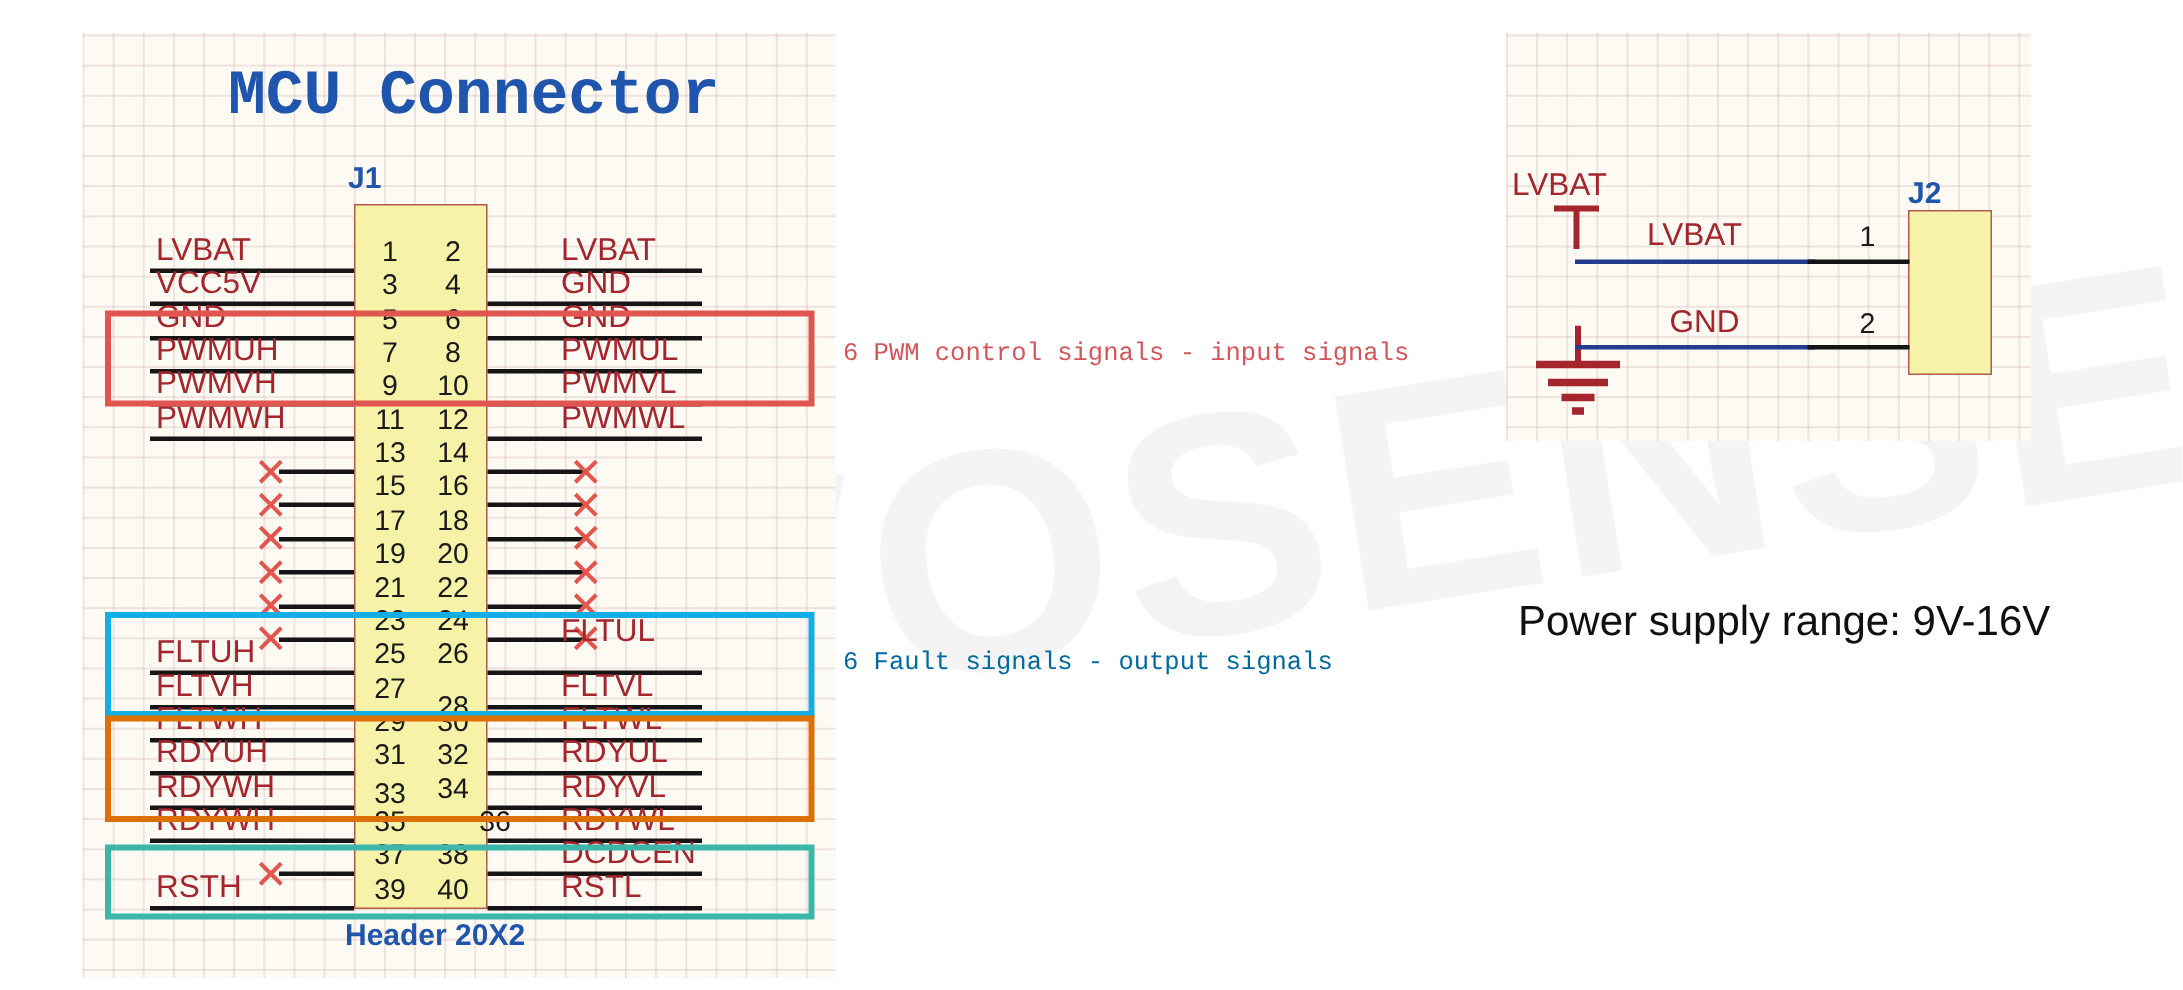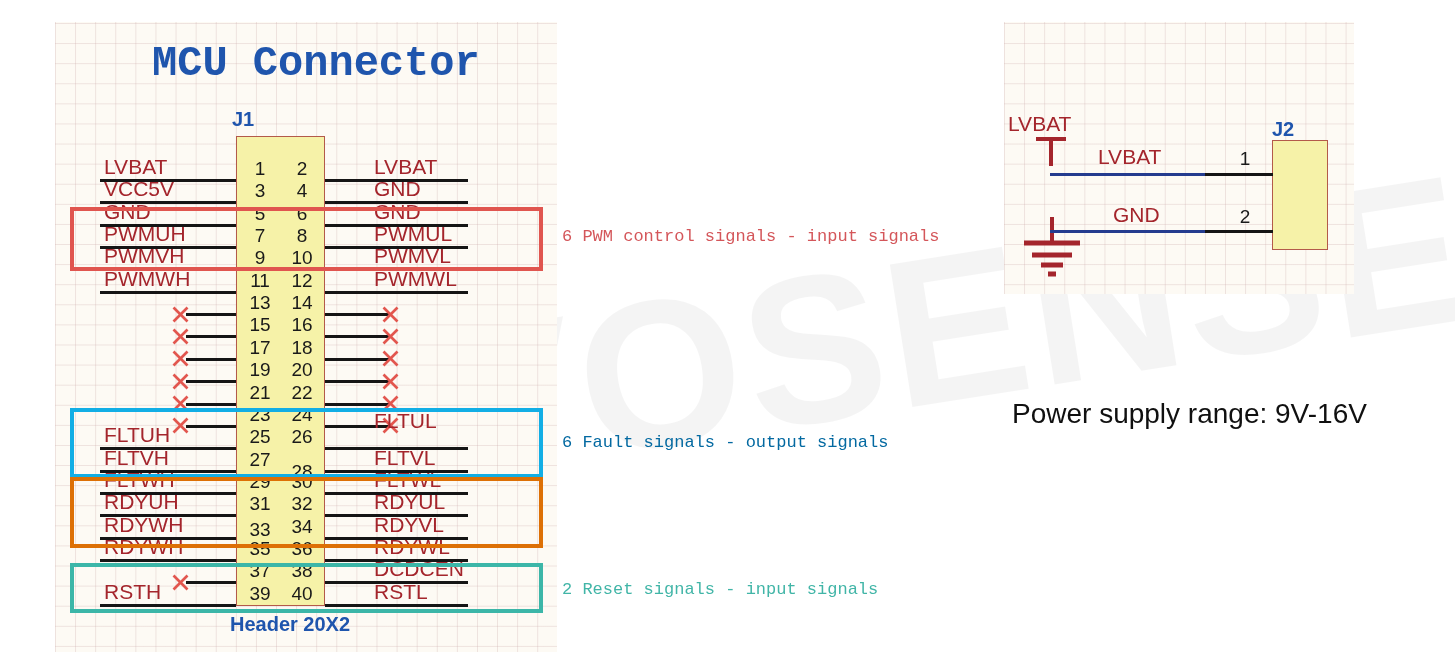--- a/index.html
+++ b/index.html
@@ -322,21 +322,21 @@
       <div class="wire" style="left: 325px; top: 514.25px; width: 143px;"></div>
       <div class="netlabel" style="left: 104px; top: 490.25px;">RDYUH</div>
       <div class="netlabel rt" style="left: 374px; top: 490.25px;">RDYUL</div>
       <div class="pinnum left" style="top: 519px;">33</div>
       <div class="pinnum right" style="top: 515.6px;">34</div>
       <div class="wire" style="left: 100px; top: 536.6px; width: 136px;"></div>
       <div class="wire" style="left: 325px; top: 536.6px; width: 143px;"></div>
       <div class="netlabel" style="left: 104px; top: 512.6px;">RDYWH</div>
       <div class="netlabel rt" style="left: 374px; top: 512.6px;">RDYVL</div>
       <div class="pinnum left" style="top: 537.95px;">35</div>
-      <div class="pinnum right" style="top: 537.95px;">36</div>
+      <div class="pinnum right" style="top: 537.95px; margin-left: 28px;">36</div>
       <div class="wire" style="left: 100px; top: 558.95px; width: 136px;"></div>
       <div class="wire" style="left: 325px; top: 558.95px; width: 143px;"></div>
       <div class="netlabel" style="left: 104px; top: 534.95px;">RDYWH</div>
       <div class="netlabel rt" style="left: 374px; top: 534.95px;">RDYWL</div>
       <div class="pinnum left" style="top: 560.3px;">37</div>
       <div class="pinnum right" style="top: 560.3px;">38</div>
       <div class="wire" style="left: 186px; top: 581.3px; width: 50px;"></div>
       <div class="wire" style="left: 325px; top: 581.3px; width: 143px;"></div>
       <div class="netlabel rt" style="left: 374px; top: 557.3px;">DCDCEN</div>
       <svg class="nc-x" viewBox="0 0 17 17" style="left: 172px; top: 573.8px;">
@@ -353,21 +353,20 @@
 
   <div class="group-box" id="box-pwm"></div>
   <div class="group-box" id="box-fault"></div>
   <div class="group-box" id="box-ready"></div>
   <div class="group-box" id="box-reset"></div>
 
   <div class="part-label" id="header-label">Header 20X2</div>
 
   <div class="annot" id="annot-pwm">6 PWM control signals - input signals</div>
   <div class="annot" id="annot-fault">6 Fault signals - output signals</div>
-  <div class="annot" id="annot-reset">2 Reset signals - input signals</div>
 
   <div class="grid-panel" id="power-panel"></div>
 
 
   <div class="ref-des" id="j2-ref">J2</div>
 
   <div class="conn-body" id="j2-body"></div>
 
   <div class="netlabel" style="left:1008px; top:112px;">LVBAT</div>
 

